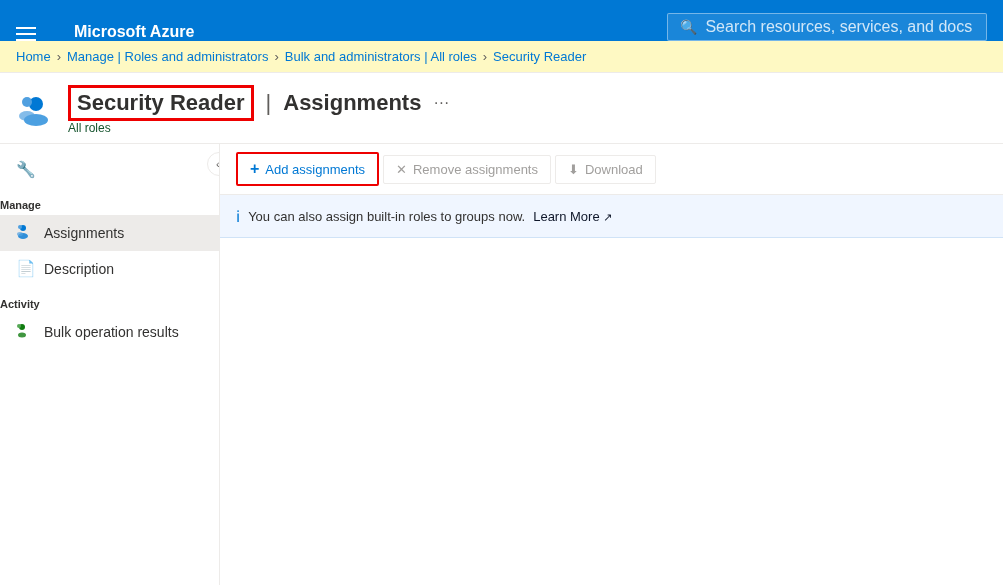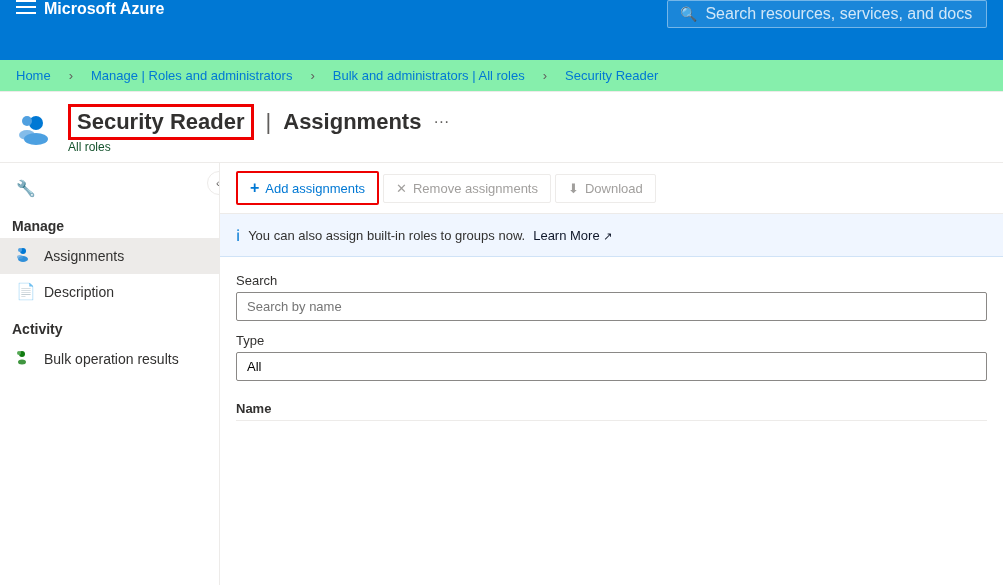--- a/index.html
+++ b/index.html
@@ -1,25 +1,25 @@
 <!DOCTYPE html>
 <html><head>
   <meta charset="utf-8">
   <style>
     * { box-sizing: border-box; margin: 0; padding: 0; font-family: 'Segoe UI', sans-serif; }
     body { background: #f3f2f1; font-size: 14px; color: #323130; overflow: hidden; }
 
     
     .top-nav {
       background: #0078d4;
-      height: 60px;
-      display: flex;
-      align-items: flex-start;
+      height: 41px;
+      display: flex;
+      align-items: flex-end;
       padding: 0 16px;
-      gap: 0;
+      gap: 30px;
     }
     .hamburger {
       color: white;
       font-size: 18px;
       cursor: pointer;
       display: flex;
       flex-direction: column;
       gap: 4px;
     }
     .hamburger span {
@@ -51,25 +51,25 @@
       color: white;
       font-size: 16px;
       outline: none;
       width: 100%;
     }
     .search-bar input::placeholder { color: rgba(255,255,255,0.8); }
     .search-icon { color: rgba(255,255,255,0.8); font-size: 14px; }
 
     
     .breadcrumb {
-      background: #86efac;
+      background: #fef9c3;
       padding: 8px 16px;
       display: flex;
       align-items: center;
-      gap: 18px;
+      gap: 6px;
       font-size: 13px;
       border-bottom: 1px solid #edebe9;
     }
     .breadcrumb a { color: #0078d4; text-decoration: none; }
     .breadcrumb .sep { color: #605e5c; }
 
     
     .page-header {
       background: white;
       padding: 12px 16px 8px 16px;
@@ -137,23 +137,23 @@
       display: flex;
       align-items: center;
       padding: 8px 16px;
       gap: 10px;
       cursor: pointer;
       color: #323130;
     }
     .sidebar-item.active { background: #edebe9; font-weight: 500; }
     .sidebar-item .icon { font-size: 16px; color: #0078d4; width: 18px; text-align: center; }
     .sidebar-section-label {
-      padding: 12px 12px 4px;
+      padding: 12px 0 4px;
       font-weight: 600;
-      font-size: 14px;
+      font-size: 11px;
       color: #323130;
     }
     .diagnose-icon { color: #0078d4; }
 
     
     .main-panel {
       flex: 1;
       background: white;
       overflow-y: auto;
       display: flex;
@@ -337,24 +337,15 @@
 
     <div class="info-banner">
       <span class="info-icon">ℹ</span>
       <span>You can also assign built-in roles to groups now.</span>
       <a href="#">
         <span>Learn More</span>
         <span style="font-size:11px;">↗</span>
       </a>
     </div>
 
-    <div class="form-section">
-      <div class="field-label">Search</div>
-      <input class="field-input" type="text" placeholder="Search by name" style="">
-
-      <div class="field-label">Type</div>
-      <input class="field-input" type="text" value="All" style="">
-
-      <div class="col-header">Name</div>
-    </div>
 
   </div>
 </div>
 
 </body></html>

